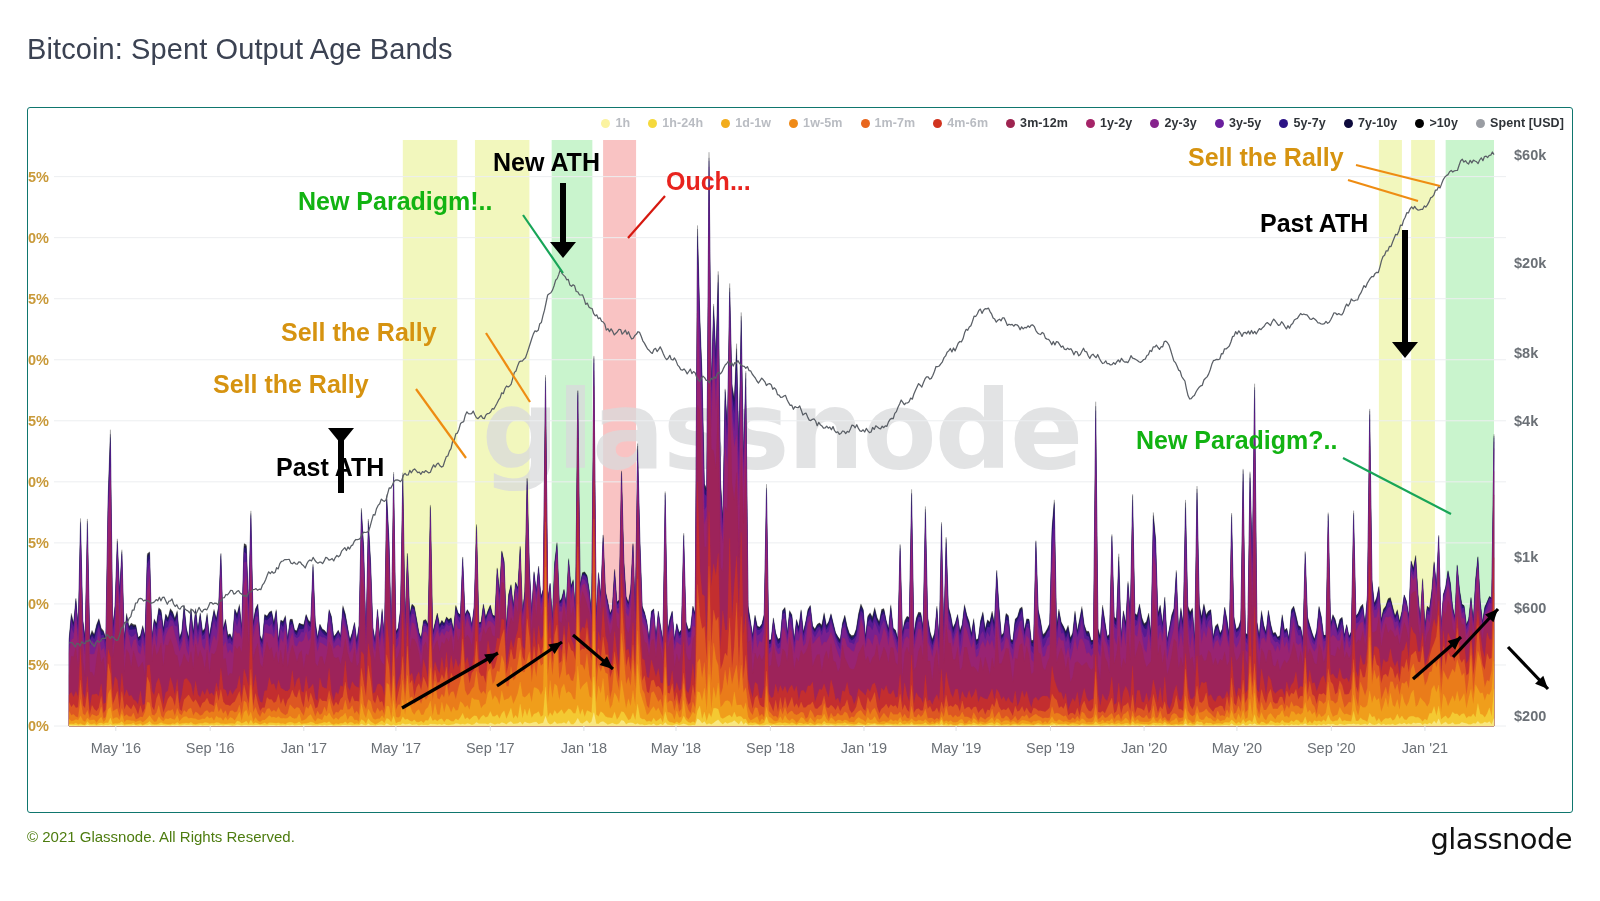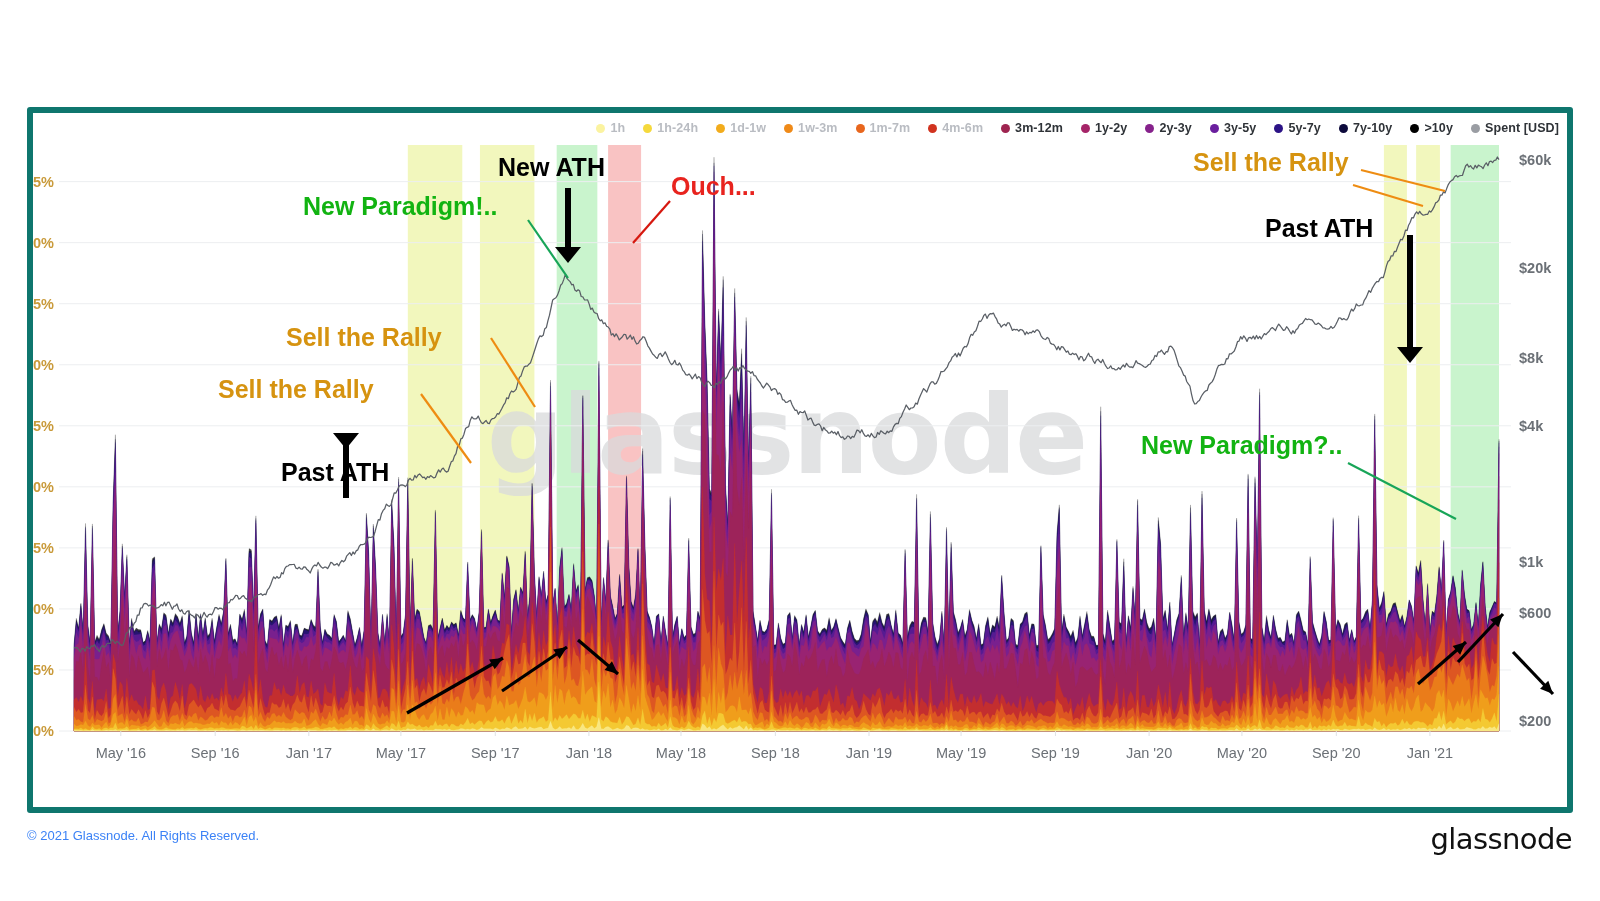--- a/index.html
+++ b/index.html
@@ -10,21 +10,21 @@
   }
   #page{position:relative;width:1600px;height:901px;}
 
   .page-title{
     position:absolute;left:27px;top:33px;
     font-size:29px;color:#3b4252;letter-spacing:.1px;font-weight:400;
   }
 
   .card{
     position:absolute;left:27px;top:107px;width:1546px;height:706px;
-    background:#fff;border:6px solid #0f766e;border-radius:3px;
+    background:#fff;border:1px solid #0f766e;border-radius:3px;
     box-sizing:border-box;
   }
 
   
   .legend{
     position:absolute;left:0;top:8px;width:100%;
     display:flex;justify-content:flex-end;align-items:center;
     padding-right:8px;box-sizing:border-box;
   }
   .legend-item{display:flex;align-items:center;margin-left:18px;white-space:nowrap;}
@@ -46,52 +46,53 @@
   }
 
   .anno{font-family:"Liberation Sans",sans-serif;font-weight:700;font-size:25px;}
   .anno.black{fill:#000;}
   .anno.green{fill:#12b312;}
   .anno.red{fill:#e8231e;}
   .anno.orange{fill:#d69310;}
 
   
   .footer-copy{
-    position:absolute;left:27px;top:828px;font-size:13px;color:#3b82f6;
+    position:absolute;left:27px;top:828px;font-size:15px;color:#4d7c0f;
   }
   .footer-logo{
     position:absolute;right:28px;top:822px;
     font-family:"DejaVu Sans",sans-serif;font-size:29px;font-weight:400;
     color:#111;letter-spacing:-.6px;
   }
 </style>
 </head>
 <body>
 
 <div id="page">
 
+  <div class="page-title">Bitcoin: Spent Output Age Bands</div>
 
   <div class="card">
 
     <div class="legend" id="legend-root">
         <div class="legend-item">
           <span class="legend-dot" style="background: rgb(251, 243, 160);"></span>
           <span class="legend-label">1h</span>
         </div>
         <div class="legend-item">
           <span class="legend-dot" style="background: rgb(245, 217, 60);"></span>
           <span class="legend-label">1h-24h</span>
         </div>
         <div class="legend-item">
           <span class="legend-dot" style="background: rgb(242, 172, 28);"></span>
           <span class="legend-label">1d-1w</span>
         </div>
         <div class="legend-item">
           <span class="legend-dot" style="background: rgb(239, 138, 24);"></span>
-          <span class="legend-label">1w-3m</span>
+          <span class="legend-label">1w-5m</span>
         </div>
         <div class="legend-item">
           <span class="legend-dot" style="background: rgb(232, 102, 29);"></span>
           <span class="legend-label">1m-7m</span>
         </div>
         <div class="legend-item">
           <span class="legend-dot" style="background: rgb(209, 51, 31);"></span>
           <span class="legend-label">4m-6m</span>
         </div>
         <div class="legend-item dark">

